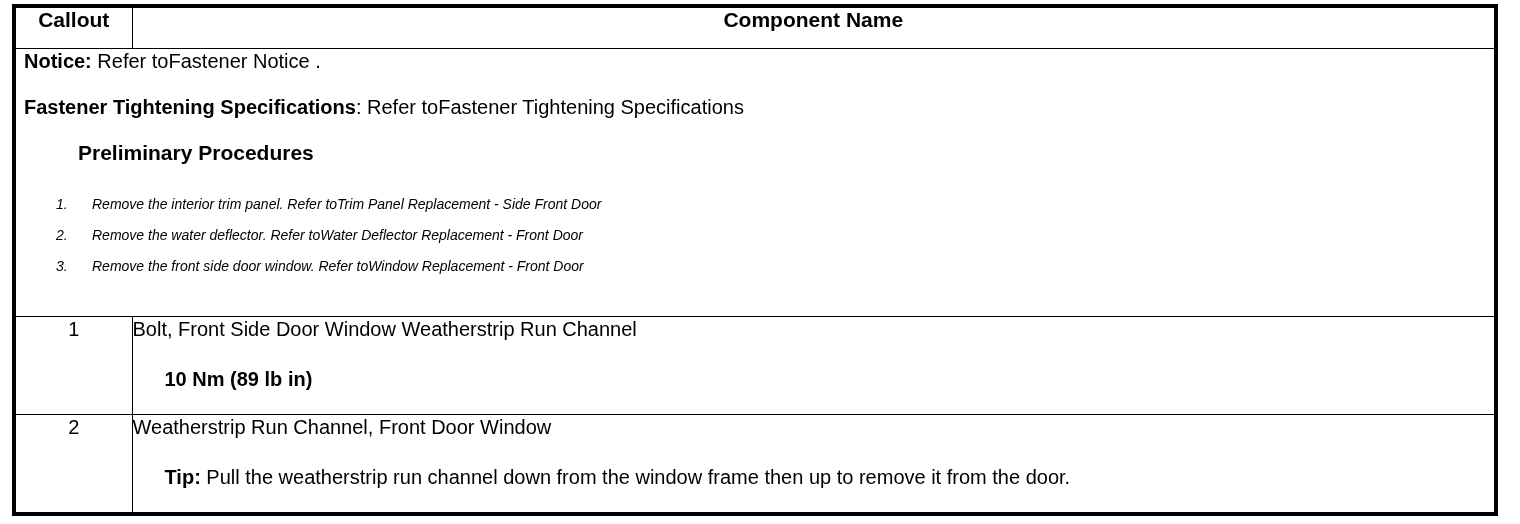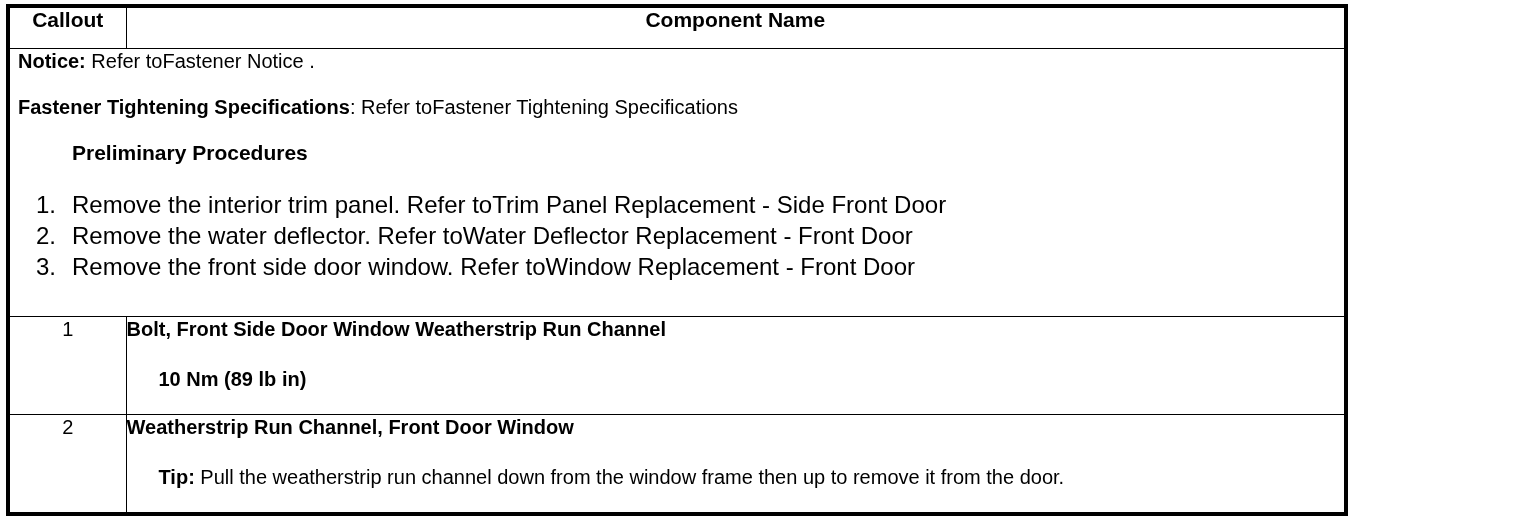--- a/index.html
+++ b/index.html
@@ -14,23 +14,23 @@
   .page {
     position: relative;
     width: 1520px;
     height: 524px;
     background: #ffffff;
     box-sizing: border-box;
     overflow: hidden;
   }
   .spec-table {
     position: absolute;
-    left: 6px;
+    left: 12px;
     top: 4px;
-    width: 1342px;
+    width: 1486px;
     height: 512px;
     border-collapse: collapse;
     border: 4px solid #000000;
     box-sizing: border-box;
     table-layout: fixed;
     background: #ffffff;
   }
   .spec-table td, .spec-table th {
     border: 1px solid #000000;
     vertical-align: top;
@@ -71,25 +71,26 @@
     padding: 0 8px 0 62px;
     margin: 0 0 24px 0;
     white-space: nowrap;
   }
   ol.proc {
     margin: 0;
     padding: 0;
     list-style: none;
   }
   ol.proc li {
-    font-size: 24px;
+    font-size: 14px;
     line-height: 31px;
     white-space: nowrap;
-    padding-left: 26px;
+    padding-left: 40px;
     position: relative;
+    font-style: italic;
   }
   ol.proc li .num {
     display: inline-block;
     width: 36px;
   }
 
   
   .callout-num {
     text-align: center;
     vertical-align: middle;
@@ -97,21 +98,20 @@
     line-height: 24px;
   }
   .component-cell {
     padding: 8px 8px 6px 8px;
   }
   .comp-title {
     font-size: 20px;
     line-height: 24px;
     margin: 0 0 26px 0;
     white-space: nowrap;
-    font-weight: bold;
   }
   .comp-sub {
     font-size: 20px;
     line-height: 24px;
     margin: 0;
     white-space: nowrap;
     padding-left: 32px;
   }
   .comp-sub.bold { font-weight: bold; }
   .comp-sub .lead { font-weight: bold; }

